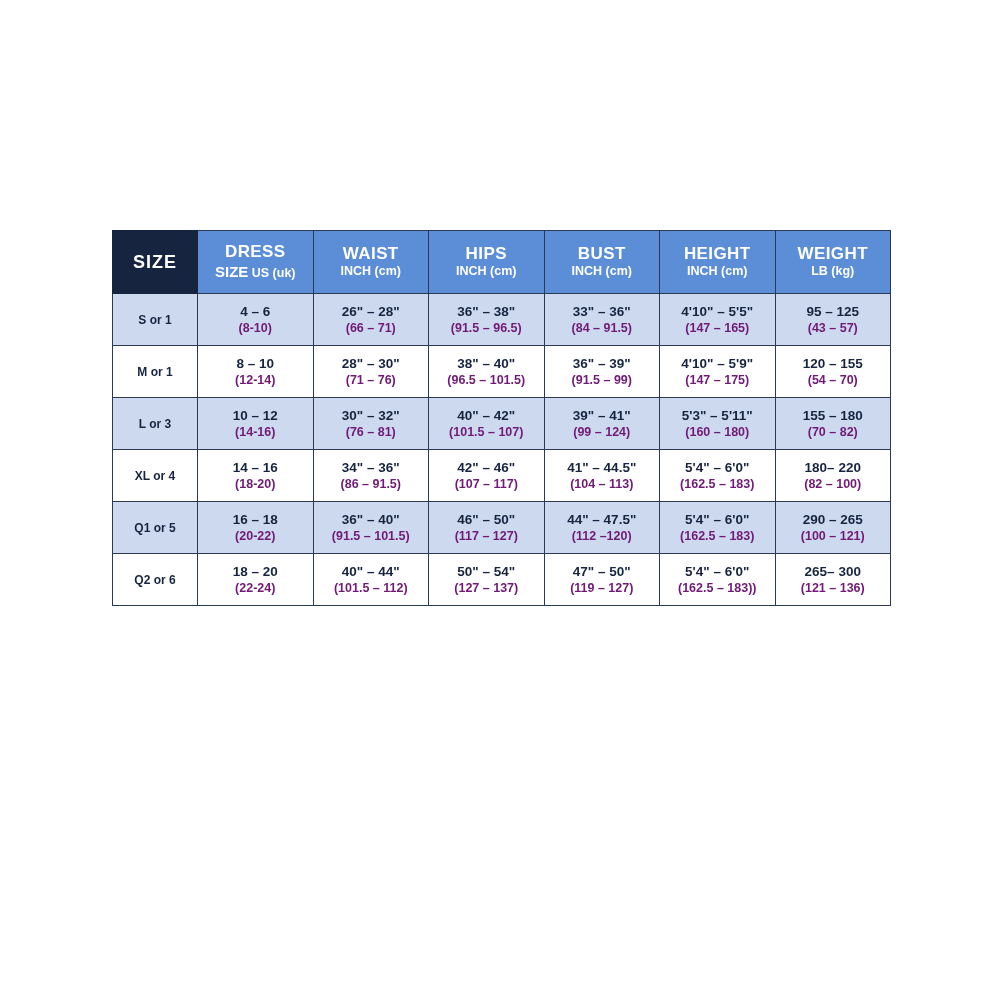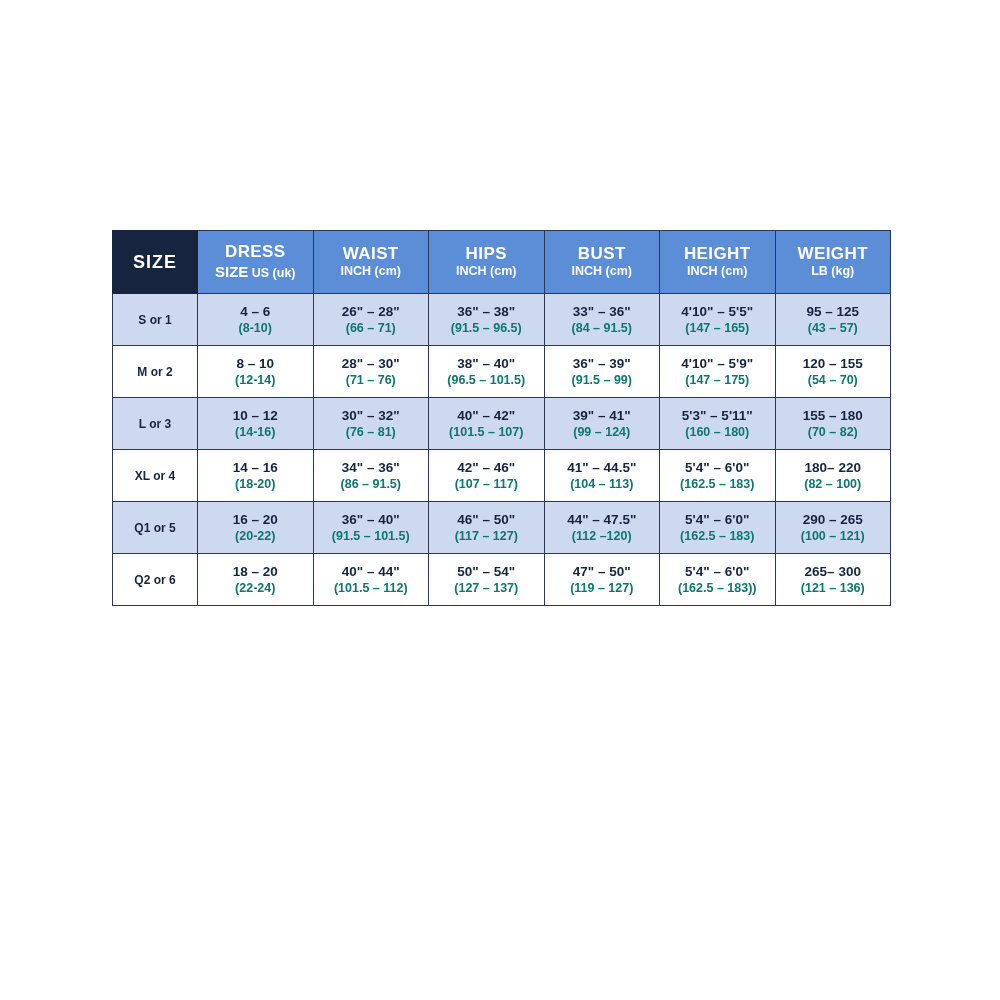--- a/index.html
+++ b/index.html
@@ -103,21 +103,21 @@
     font-size: 13.5px;
     font-weight: bold;
     color: #16243f;
     line-height: 1.3;
   }
 
   .val-sub {
     display: block;
     font-size: 12.5px;
     font-weight: bold;
-    color: #0f766e;
+    color: #701a75;
     line-height: 1.3;
   }
 </style>
 </head>
 <body>
 
 <div id="page">
   <div id="chart-wrap">
     <table class="size-chart">
       <colgroup>
@@ -182,21 +182,21 @@
             <td>
               <span class="val-main">4'10" – 5'5"</span>
               <span class="val-sub">(147 – 165)</span>
             </td>
             <td>
               <span class="val-main">95 – 125</span>
               <span class="val-sub">(43 – 57)</span>
             </td>
           </tr>
           <tr class="even">
-            <td class="size-cell">M or 2</td>
+            <td class="size-cell">M or 1</td>
             <td>
               <span class="val-main">8 – 10</span>
               <span class="val-sub">(12-14)</span>
             </td>
             <td>
               <span class="val-main">28" – 30"</span>
               <span class="val-sub">(71 – 76)</span>
             </td>
             <td>
               <span class="val-main">38" – 40"</span>
@@ -265,21 +265,21 @@
               <span class="val-sub">(162.5 – 183)</span>
             </td>
             <td>
               <span class="val-main">180– 220</span>
               <span class="val-sub">(82 – 100)</span>
             </td>
           </tr>
           <tr class="odd">
             <td class="size-cell">Q1 or 5</td>
             <td>
-              <span class="val-main">16 – 20</span>
+              <span class="val-main">16 – 18</span>
               <span class="val-sub">(20-22)</span>
             </td>
             <td>
               <span class="val-main">36" – 40"</span>
               <span class="val-sub">(91.5 – 101.5)</span>
             </td>
             <td>
               <span class="val-main">46" – 50"</span>
               <span class="val-sub">(117 – 127)</span>
             </td>

